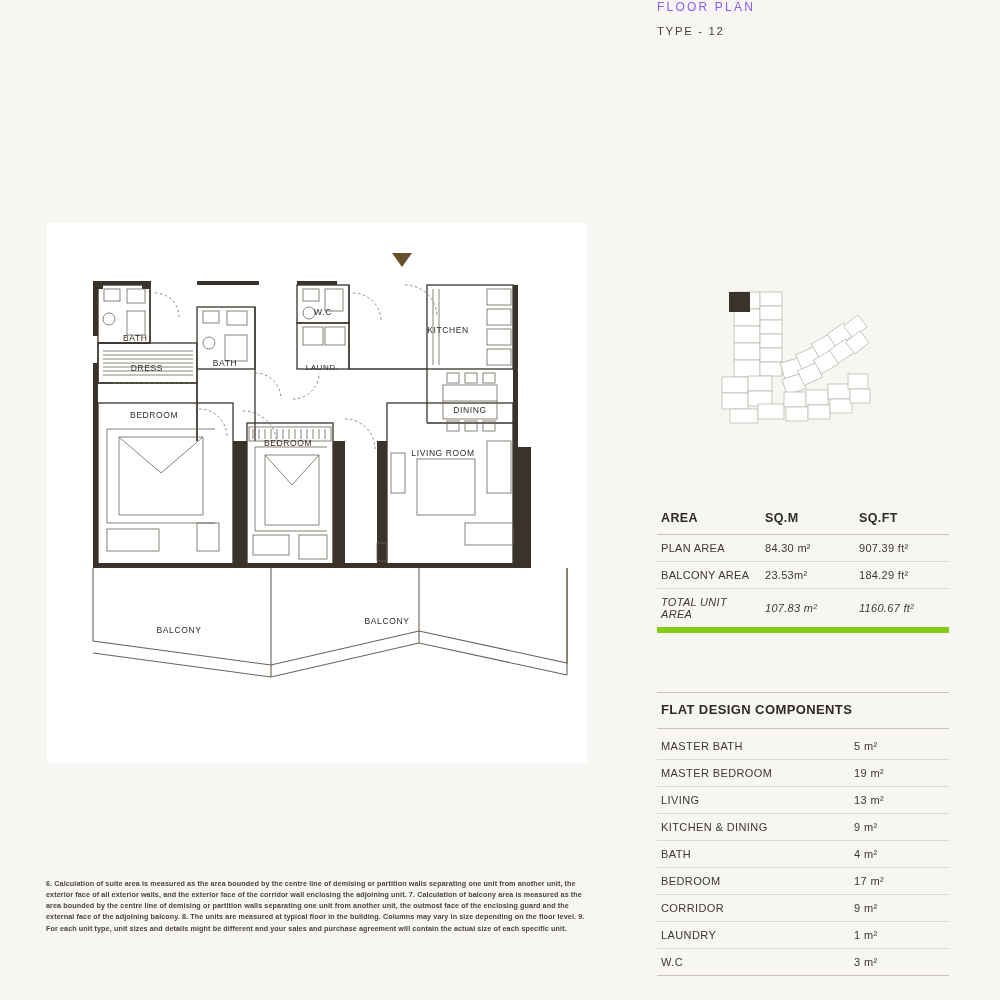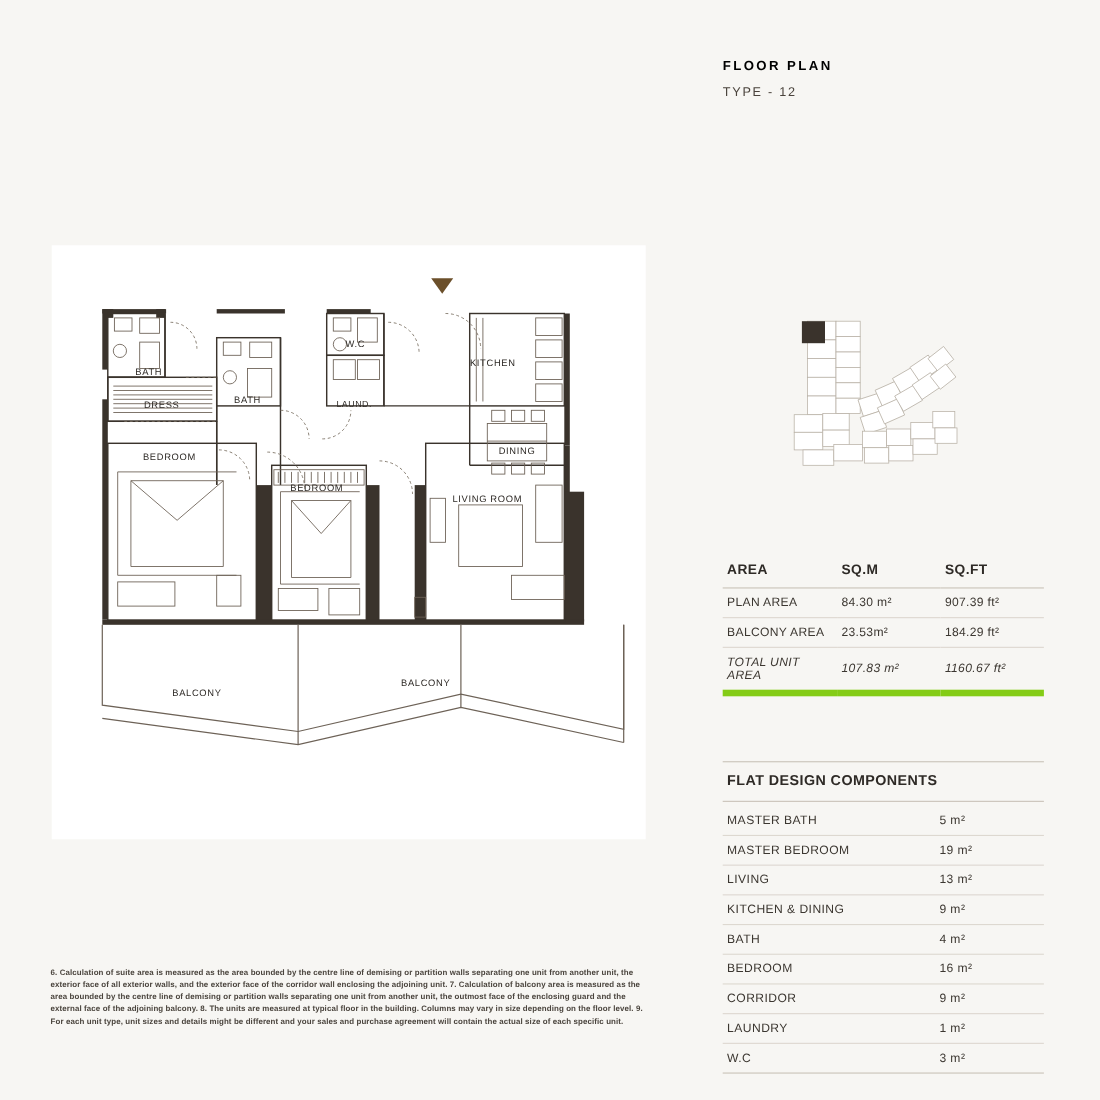--- a/index.html
+++ b/index.html
@@ -19,23 +19,22 @@
   
   .right-col {
     position: absolute;
     left: 657px;
     top: 0;
     width: 292px;
   }
   .eyebrow {
     font-size: 12px;
     letter-spacing: 2.2px;
-    color: #000000;
-    margin-top: 53px;
-    font-weight: 700;
+    color: #8b5cf6;
+    font-weight: 400;
   }
   .title {
     font-size: 28px;
     letter-spacing: 0.5px;
     color: #6b4f2a;
     font-weight: 400;
     margin-top: 24px;
   }
   .subtitle {
     font-size: 11.5px;
@@ -239,21 +238,21 @@
       <tr>
         <td>KITCHEN &amp; DINING</td>
         <td class="val">9 m²</td>
       </tr>
       <tr>
         <td>BATH</td>
         <td class="val">4 m²</td>
       </tr>
       <tr>
         <td>BEDROOM</td>
-        <td class="val">16 m²</td>
+        <td class="val">17 m²</td>
       </tr>
       <tr>
         <td>CORRIDOR</td>
         <td class="val">9 m²</td>
       </tr>
       <tr>
         <td>LAUNDRY</td>
         <td class="val">1 m²</td>
       </tr>
       <tr>

